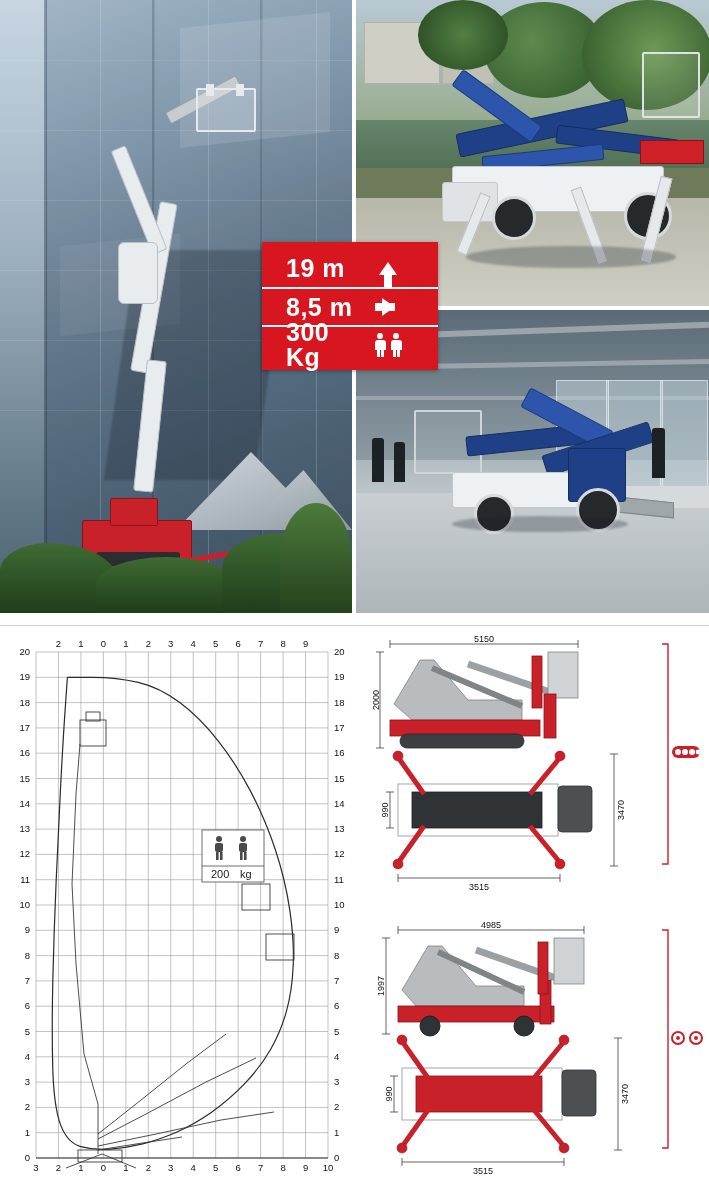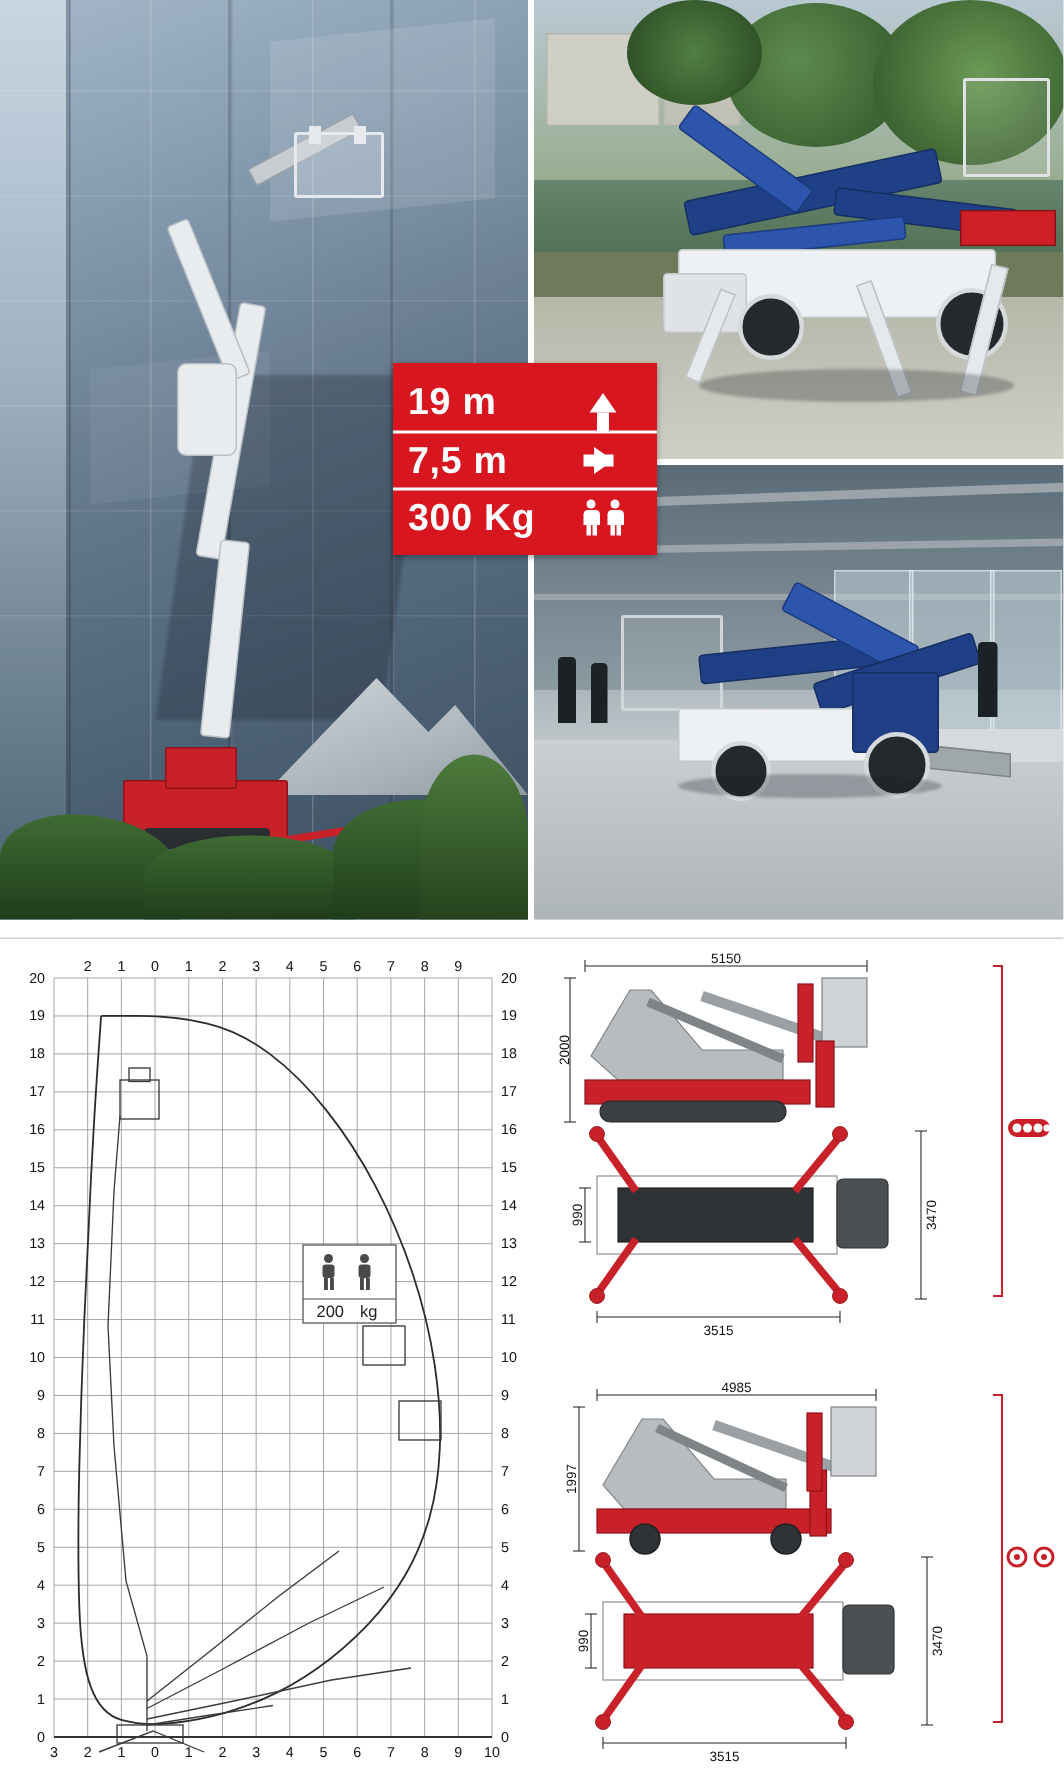--- a/index.html
+++ b/index.html
@@ -40,21 +40,21 @@
 
   
   .mall-floor{position:absolute;left:0;right:0;bottom:0;height:120px;background:linear-gradient(180deg,#c9cfd2,#aeb5b8);}
   .mall-glass{position:absolute;background:rgba(190,205,215,0.55);border:1px solid rgba(255,255,255,0.5);}
   .mall-beam{position:absolute;background:#9aa4aa;}
   .person{position:absolute;background:#1c2126;border-radius:3px 3px 0 0;}
   .ramp{position:absolute;background:#9fa7ab;border:1px solid #7d858a;}
 
   
   .badge{position:absolute;left:262px;top:242px;width:176px;height:128px;background:#d8161f;display:flex;flex-direction:column;justify-content:center;padding:6px 0;box-sizing:border-box;box-shadow:0 1px 4px rgba(0,0,0,0.35);}
-  .badge-row{display:flex;align-items:center;height:38px;padding:0 10px;box-sizing:border-box;color:#fff;}
+  .badge-row{display:flex;align-items:center;height:38px;padding:0 24px;box-sizing:border-box;color:#fff;}
   .badge-row + .badge-row{border-top:2px solid #ffffff;}
   .badge-val{font-size:25px;font-weight:bold;letter-spacing:0.5px;flex:1;line-height:1;}
   .badge-ico{width:52px;display:flex;align-items:center;justify-content:center;}
   .arrow-up{width:0;height:0;border-left:9px solid transparent;border-right:9px solid transparent;border-bottom:13px solid #fff;position:relative;}
   .arrow-up:after{content:"";position:absolute;left:-4px;top:13px;width:8px;height:13px;background:#fff;}
   .arrow-right{width:0;height:0;border-top:9px solid transparent;border-bottom:9px solid transparent;border-left:13px solid #fff;position:relative;}
   .arrow-right:before{content:"";position:absolute;left:-20px;top:-4px;width:20px;height:8px;background:#fff;}
   .ppl{display:flex;gap:5px;}
   .pp{width:11px;height:24px;position:relative;}
   .pp .h{position:absolute;left:2.5px;top:0;width:6px;height:6px;background:#fff;border-radius:50%;}
@@ -179,21 +179,21 @@
   </div>
 
   <div class="badge">
     <div class="badge-row">
       <div class="badge-val">19 m</div>
       <div class="badge-ico">
           <div class="arrow-up"></div>
         </div>
     </div>
     <div class="badge-row">
-      <div class="badge-val">7,5 m</div>
+      <div class="badge-val">8,5 m</div>
       <div class="badge-ico">
           <div class="arrow-right"></div>
         </div>
     </div>
     <div class="badge-row">
       <div class="badge-val">300 Kg</div>
       <div class="badge-ico">
         <div class="ppl">
           <div class="pp">
               <div class="h"></div>

